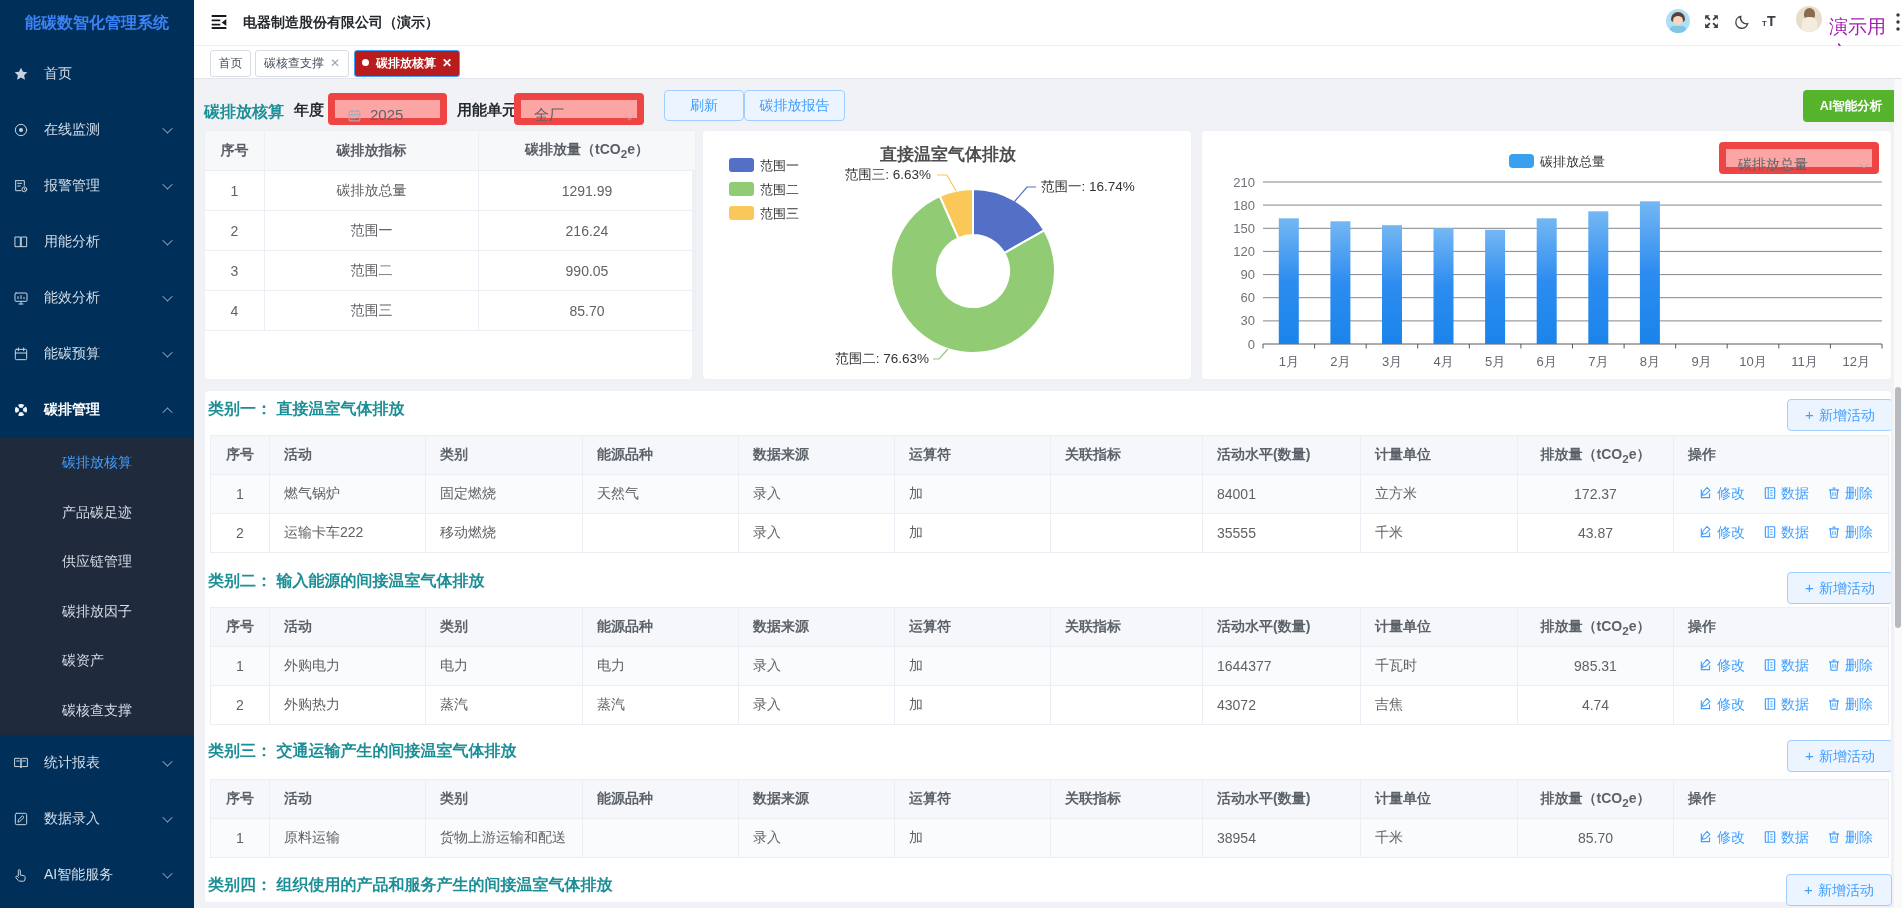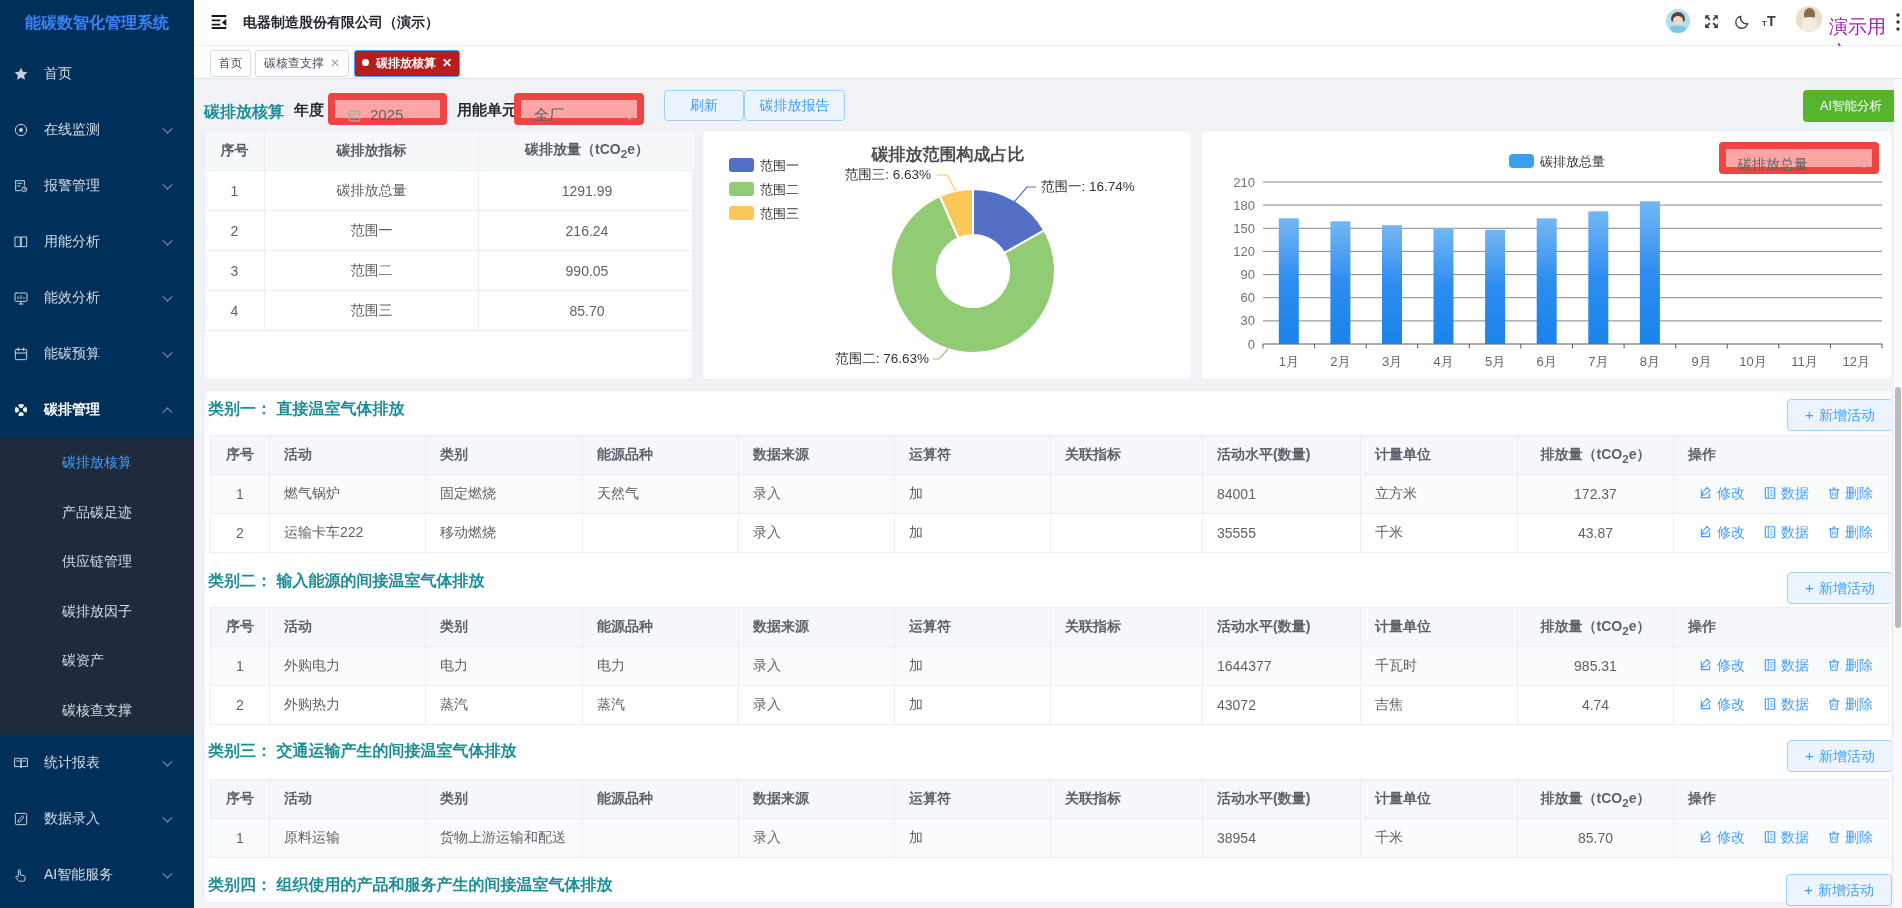--- a/index.html
+++ b/index.html
@@ -25,21 +25,21 @@
 .tab{position:absolute;top:4px;height:27px;line-height:25px;border:1px solid #d8dce5;background:#fff;color:#495060;font-size:12px;text-align:center;border-radius:3px}
 .tab .x{display:inline-block;margin-left:6px;color:#9aa3af;font-size:12px}
 .tab.act{background:#b91c1c;border-color:#409eff;color:#fff;font-weight:bold}
 .tab.act .x{color:#fff}
 .tab.act .dot{display:inline-block;width:7px;height:7px;background:#fff;border-radius:50%;margin-right:7px;vertical-align:1px}
 
 .tl-title{position:absolute;left:204px;top:102px;font-size:16px;font-weight:bold;color:#1b8e96}
 .lbl{position:absolute;top:101px;font-size:15px;font-weight:bold;color:#24292f}
 .inp{position:absolute;top:93px;height:32px;background:#fca5a5;border:7px solid #ef4444;border-radius:4px;color:#606266;font-size:15px}
 .btn-plain{position:absolute;top:90px;height:31px;background:#ecf5ff;border:1px solid #a0cfff;border-radius:4px;color:#409eff;font-size:14px;text-align:center;line-height:29px}
-#aibtn{position:absolute;left:1803px;top:90px;width:96px;height:32px;background:#55b42c;border-radius:4px;color:#fff;font-size:12.5px;text-align:center;line-height:32px;font-weight:normal}
+#aibtn{position:absolute;left:1803px;top:90px;width:96px;height:32px;background:#55b42c;border-radius:4px;color:#fff;font-size:12.5px;text-align:center;line-height:32px;font-weight:bold}
 
 .card{position:absolute;background:#fff;border-radius:4px;border:1px solid #edf0f4}
 
 table{border-collapse:collapse;table-layout:fixed}
 .st{position:absolute;left:0px;top:0px;width:489px}
 .st td,.st th{border:1px solid #ebeef5;text-align:center;font-weight:normal;color:#606266;font-size:14px}
 .st th{background:#f7f8fa;color:#595e66;font-weight:bold;font-size:14px;height:40px}
 .st td{height:40px}
 
 .bt{width:1678px;position:absolute;left:5px}
@@ -243,21 +243,21 @@
     <tr>
           <td>4</td>
           <td>范围三</td>
           <td>85.70</td>
         </tr>
   </tbody>
     </table>
 </div>
 
 <div class="card" style="left:702px;top:130px;width:490px;height:250px">
-  <div class="abs" style="left:0;top:12px;width:490px;text-align:center;font-size:17px;font-weight:bold;color:#4e4e50">碳排放范围构成占比</div>
+  <div class="abs" style="left:0;top:12px;width:490px;text-align:center;font-size:17px;font-weight:bold;color:#4e4e50">直接温室气体排放</div>
   <svg class="abs" style="left:0;top:0" width="490" height="250" viewBox="0 0 490 250">
     <path d="M270.0 58.0A82.0 82.0 0 0 1 341.2 99.3L301.3 122.1A36.0 36.0 0 0 0 270.0 104.0Z" fill="#5470c6" stroke="#fff" stroke-width="2"></path>
     <path d="M341.2 99.3A82.0 82.0 0 1 1 236.8 65.0L255.4 107.1A36.0 36.0 0 1 0 301.3 122.1Z" fill="#91cc75" stroke="#fff" stroke-width="2"></path>
     <path d="M236.8 65.0A82.0 82.0 0 0 1 270.0 58.0L270.0 104.0A36.0 36.0 0 0 0 255.4 107.1Z" fill="#fac858" stroke="#fff" stroke-width="2"></path>
     <rect x="26" y="27" width="25" height="14" rx="3" fill="#5470c6"></rect>
     <rect x="26" y="51" width="25" height="14" rx="3" fill="#91cc75"></rect>
     <rect x="26" y="75" width="25" height="14" rx="3" fill="#fac858"></rect>
     <text x="57" y="39" font-size="13" fill="#333">范围一</text>
     <text x="57" y="63" font-size="13" fill="#333">范围二</text>
     <text x="57" y="87" font-size="13" fill="#333">范围三</text>

